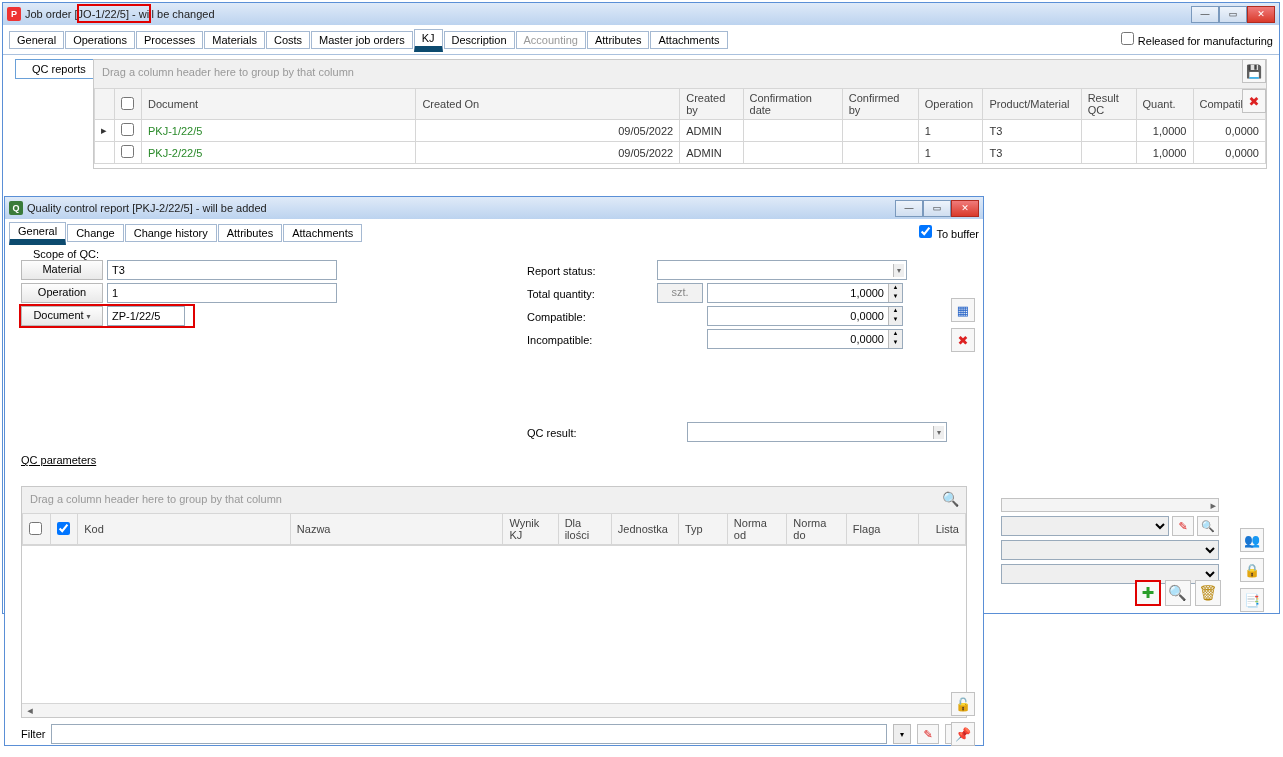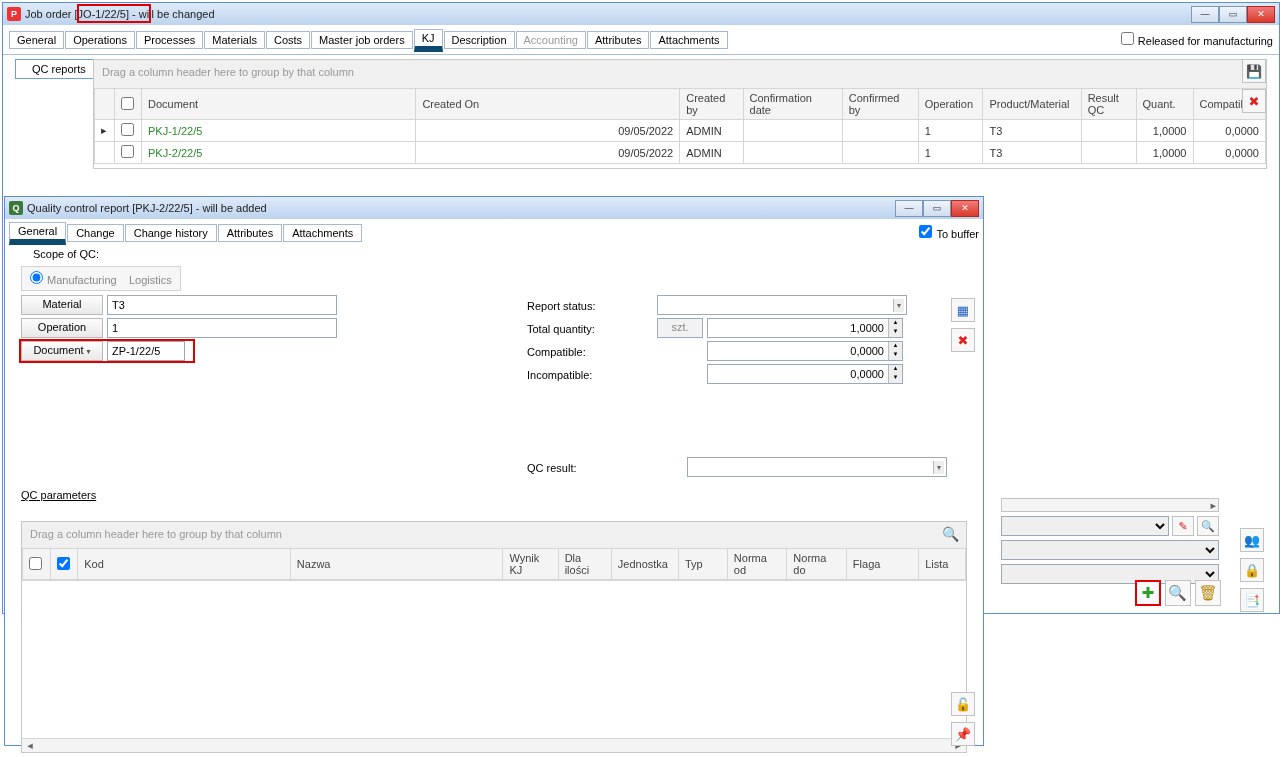--- a/index.html
+++ b/index.html
@@ -240,25 +240,20 @@
     <div class="tab">Change</div>
     <div class="tab">Change history</div>
     <div class="tab">Attributes</div>
     <div class="tab">Attachments</div>
     <div class="spacer"></div>
     <label><input type="checkbox" checked="" class="chk" style=""><span>To buffer</span></label>
   </div>
 
   <div class="dlg-body" style="position:relative; height:calc(100% - 44px);">
     <div style="margin:4px 0 0 22px;">Scope of QC:</div>
-    <div class="scope">
-      <label style="color:#888;"><input type="radio" class="radio" checked="" style=""><span>Manufacturing</span></label>
-      &nbsp;&nbsp;
-      <label style="color:#888;"><span>Logistics</span></label>
-    </div>
 
     <div class="form-area">
       <div class="form-col">
         <div class="frow">
           <div class="lbl-btn">Material</div>
           <input class="txt" value="T3" style="">
         </div>
         <div class="frow">
           <div class="lbl-btn">Operation</div>
           <input class="txt" value="1" style="">
@@ -330,21 +325,21 @@
             <th class="chk-cell"><input type="checkbox" checked="" style=""></th>
             <th style="width:200px;">Kod</th>
             <th style="width:200px;">Nazwa</th>
             <th style="width:52px;">Wynik KJ</th>
             <th style="width:50px;">Dla ilości</th>
             <th style="width:56px;">Jednostka</th>
             <th style="width:46px;">Typ</th>
             <th style="width:56px;">Norma od</th>
             <th style="width:56px;margin-left:24px;">Norma do</th>
             <th style="width:68px;">Flaga</th>
-            <th style="width:44px;">Lista</th>
+            <th style="width:44px;text-align:right;">Lista</th>
           </tr>
             </thead>
         </table>
         <div class="pgrid-body"></div>
         <div class="pgrid-scroll">
           <div class="arr">◂</div>
             <div style="flex:1;"></div>
             <div class="arr">▸</div>
         </div>
       </div>

